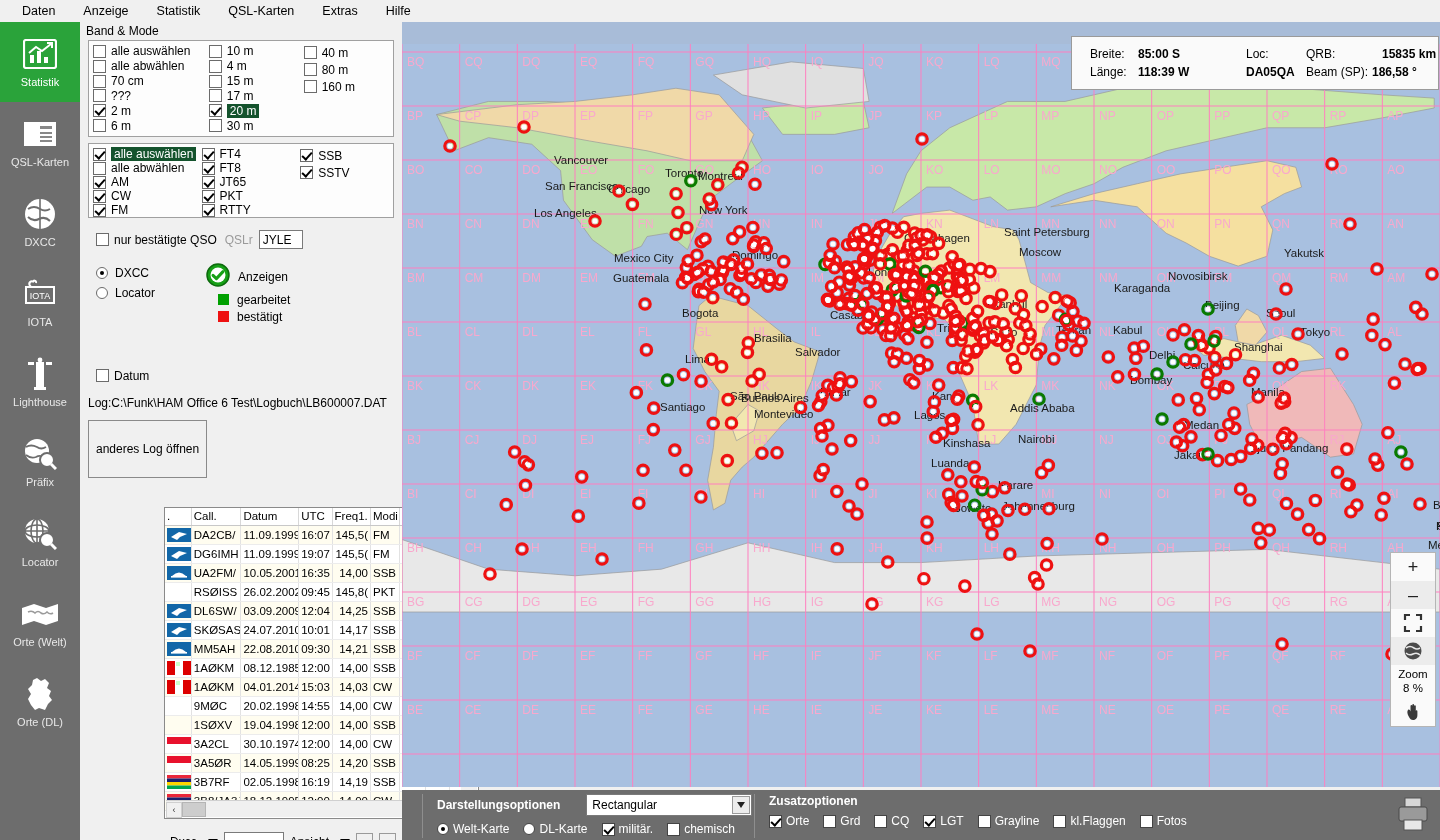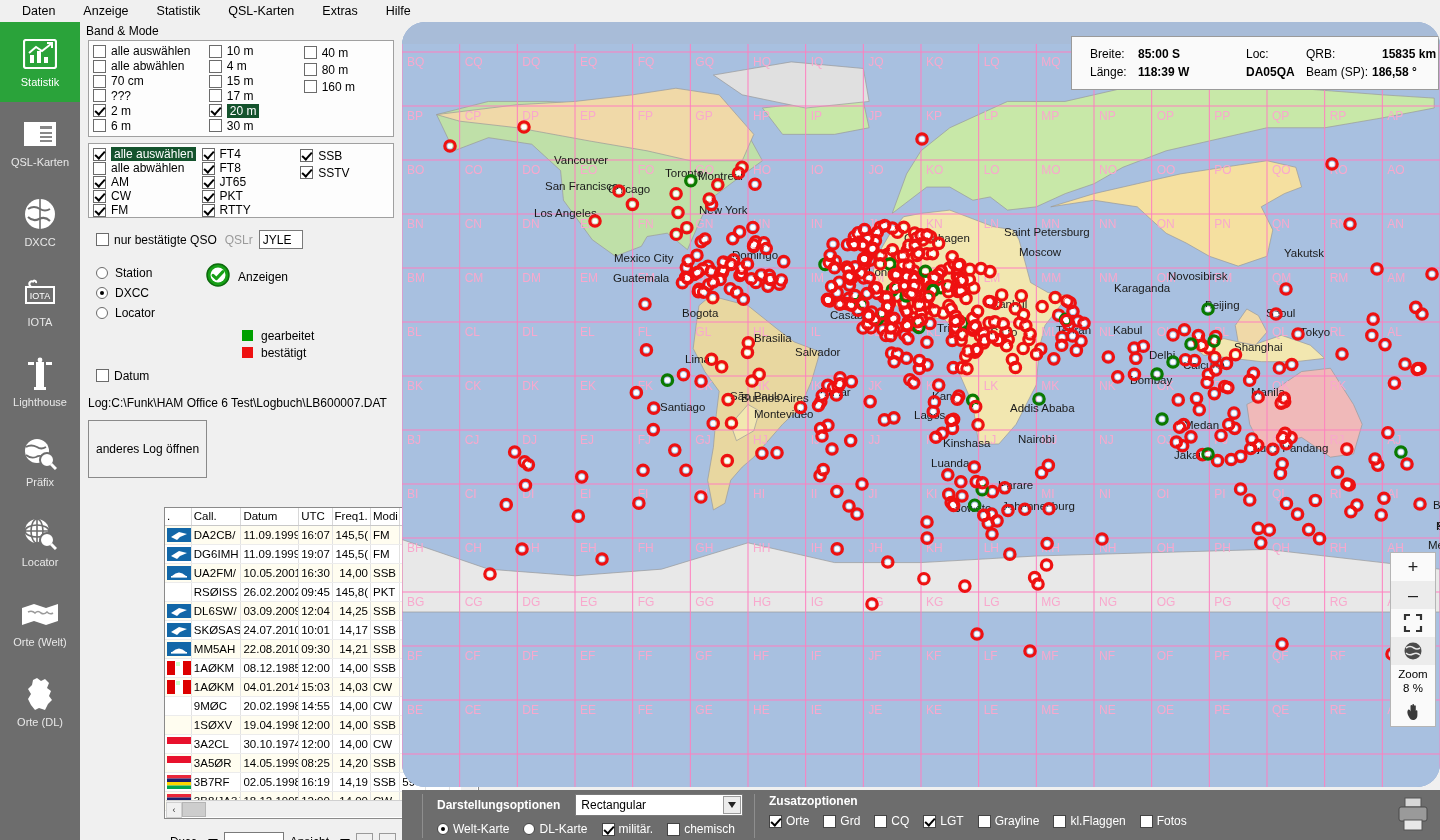--- a/index.html
+++ b/index.html
@@ -86,21 +86,21 @@
     width: 12px; height: 12px; border: 1px solid #6b6b6b; border-radius: 50%;
     background: #fff; margin-right: 7px; position: relative; flex: 0 0 12px;
   }
   .rd.on::after {
     content: ""; position: absolute; left: 3px; top: 3px; width: 4px; height: 4px;
     border-radius: 50%; background: #000;
   }
   .rd-lbl { font-size: 12px; }
 
   #anzeigen-wrap { position: absolute; left: 110px; top: 0px; display:flex; align-items:center; gap:8px;}
-  #legend { position: absolute; left: 146px; top: 28px; font-size: 12px; margin-top: 36px; }
+  #legend { position: absolute; left: 122px; top: 28px; font-size: 12px; }
   .leg-row { display: flex; align-items: center; height: 17px; }
   .leg-sw { width: 11px; height: 11px; margin-right: 8px; }
 
   #datumrow { margin: 8px 0 0 16px; }
 
   #logpath { margin: 12px 0 0 8px; font-size: 12px; color: #000; }
   #openlog {
     margin: 10px 0 0 8px; display: inline-block;
     border: 1px solid #8a8a8a; background: #f0f0f0;
     padding: 21px 7px; font-size: 12px; cursor: default;
@@ -158,21 +158,21 @@
   .caret { width:0;height:0;border-left:5px solid transparent;border-right:5px solid transparent;border-top:6px solid #000;display:inline-block;margin-left:5px;}
   #dxcc-input { width: 60px; height: 20px; border: 1px solid #7a7a7a; background: #fff; }
   .navbtn {
     width: 17px; height: 19px; border: 1px solid #9a9a9a; background: #f0f0f0;
     display:flex;align-items:center;justify-content:center;
   }
 
   
   #maparea {
     position: absolute; left: 402px; top: 22px; width: 1038px; height: 765px;
-    background: #8aa5cf; overflow: hidden; border-radius: 23px;
+    background: #8aa5cf; overflow: hidden;
   }
   #mapheader {
     position: absolute; left: 0; top: 0; width: 1038px; height: 22px;
     background: #a8bcd8;
   }
   #infobox {
     position: absolute; right: 1px; top: 14px; width: 368px; height: 54px;
     background: #fafafa; border: 1px solid #9a9a9a; z-index: 30;
     font-size: 12px; padding: 8px 0 0 18px;
   }
@@ -488,24 +488,20 @@
     <div id="qslrow">
       <div class="cb"></div>
       <span class="cb-lbl">nur bestätigte QSO</span>
       <span class="qslr-lbl">QSLr</span>
       <input id="qslr-input" value="JYLE" style="">
     </div>
 
     
     <div id="radiosec">
       <div class="rd-row">
-        <div class="rd"></div>
-        <span class="rd-lbl">Station</span>
-      </div>
-      <div class="rd-row">
         <div class="rd on"></div>
         <span class="rd-lbl">DXCC</span>
       </div>
       <div class="rd-row">
         <div class="rd"></div>
         <span class="rd-lbl">Locator</span>
       </div>
 
       <div id="anzeigen-wrap">
         <span>
@@ -587,21 +583,21 @@
             <tr class="odd">
               <td class="c-flag">
                 <svg class="badge" viewBox="0 0 24 14">
                   <rect width="24" height="14" fill="#1267a8"></rect>
                   <path d="M5 10 q7 -7 14 0 Z" fill="#fff"></path>
                   <rect x="4" y="10" width="16" height="1.6" fill="#fff"></rect>
                 </svg>
               </td>
               <td class="c-call">UA2FM/</td>
               <td class="c-date">10.05.2001</td>
-              <td class="c-utc">16:30</td>
+              <td class="c-utc">16:35</td>
               <td class="c-freq num">14,00</td>
               <td class="c-mode">SSB</td>
               <td class="c-rst">59</td>
               <td class="c-na">Vi</td>
             </tr>
             <tr class="even">
               <td class="c-flag"></td>
               <td class="c-call">RSØISS</td>
               <td class="c-date">26.02.2002</td>
               <td class="c-utc">09:45</td>
@@ -3496,21 +3492,21 @@
       <div class="zbtn">
         <svg width="22" height="22" viewBox="0 0 22 22">
           <path d="M7 16 C5 13 5 10 6 9 C7 8 8 9 8.5 10.5 L8.5 5 C8.5 3.8 10.3 3.8 10.3 5 L10.3 9.5 L10.3 4 C10.3 2.8 12.1 2.8 12.1 4 L12.1 9.5 L12.1 5 C12.1 3.9 13.8 3.9 13.8 5 L13.8 10 C13.8 9 15.4 9 15.4 10.4 L15.4 14 C15.4 17.5 13.5 19 11 19 C9 19 8 18 7 16 Z" fill="#3a3a3a"></path>
         </svg>
       </div>
     </div>
   </div>
 
   <div id="footer">
     <div class="fbox" style="left:20px;width:330px;">
-      <div style="display:flex;align-items:center;gap:15px;">
+      <div style="display:flex;align-items:center;gap:26px;">
         <span class="ftitle">Darstellungsoptionen</span>
         <div id="combo-proj">
           <span>Rectangular</span>
           <span class="cbtn">
             <svg width="8" height="6" viewBox="0 0 8 6">
                 <path d="M0 0 L8 0 L4 6 Z" fill="#222"></path>
               </svg>
           </span>
         </div>
       </div>

